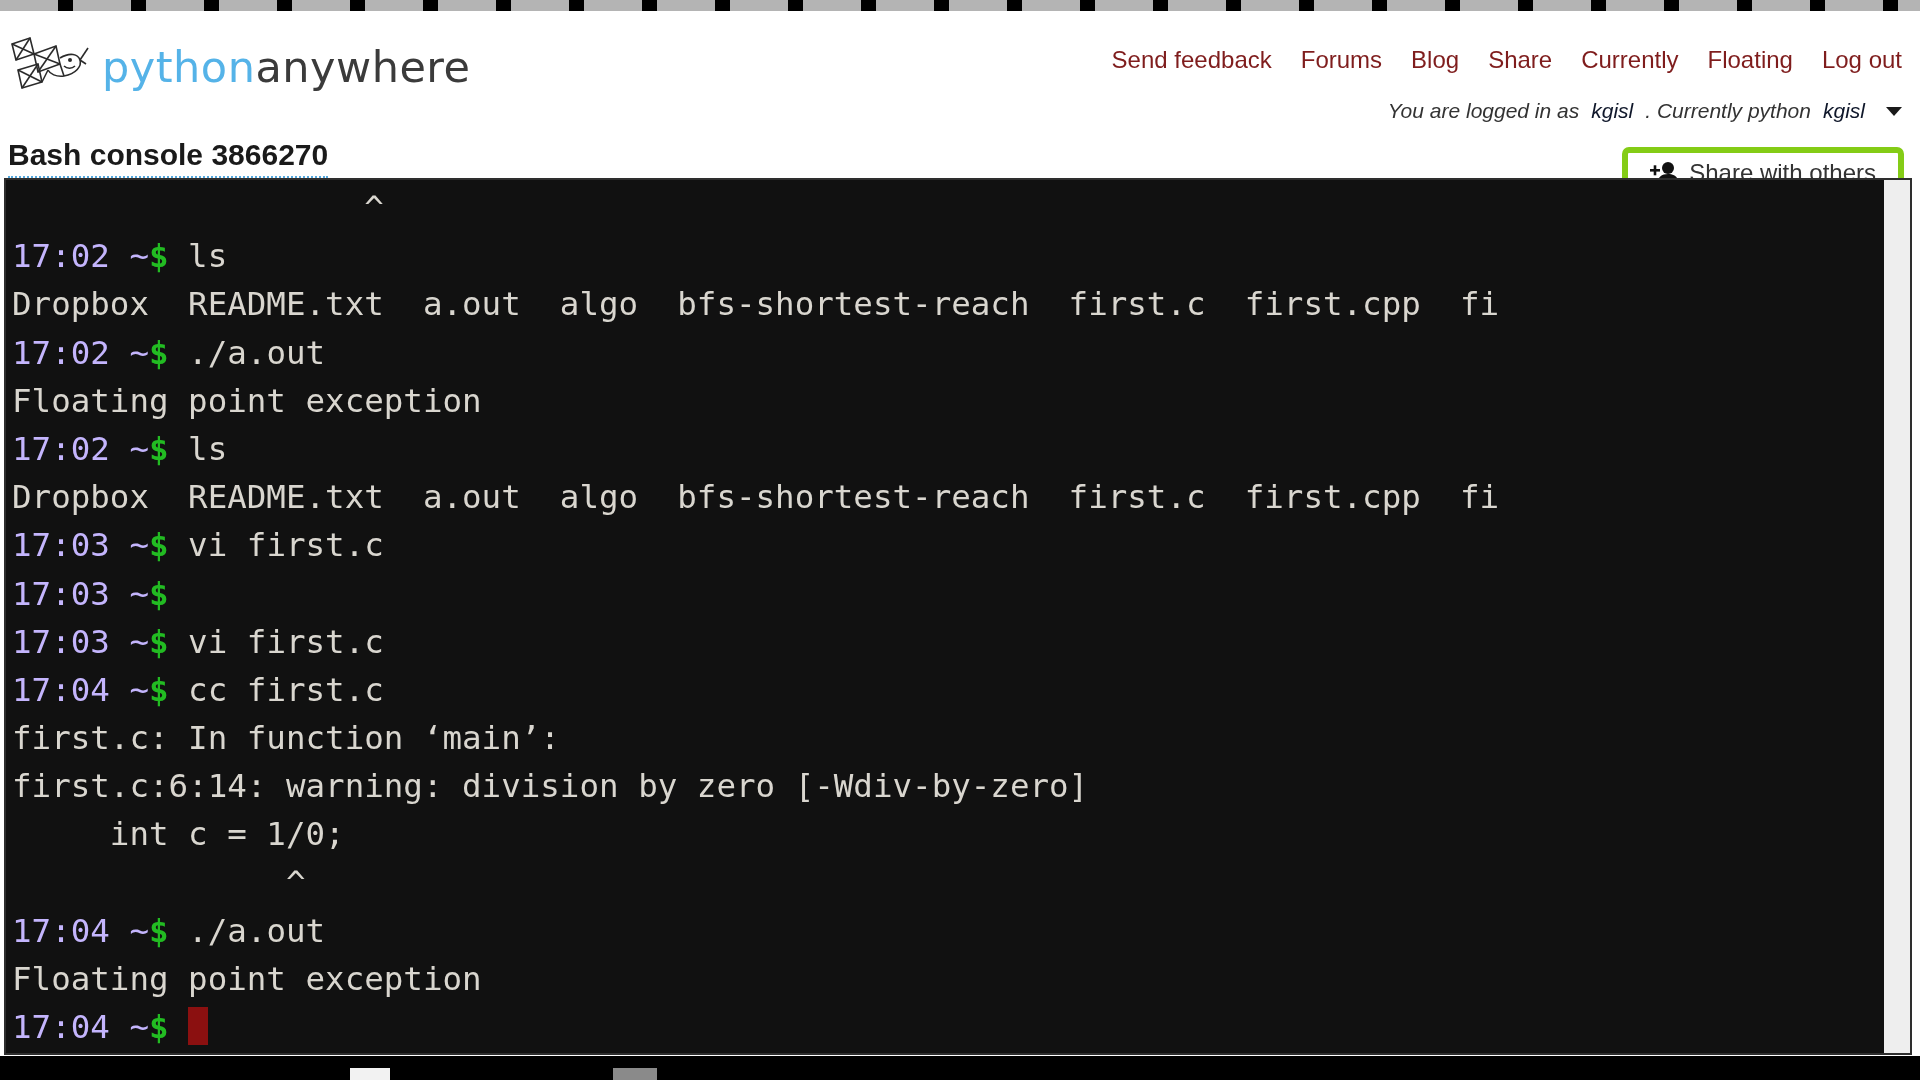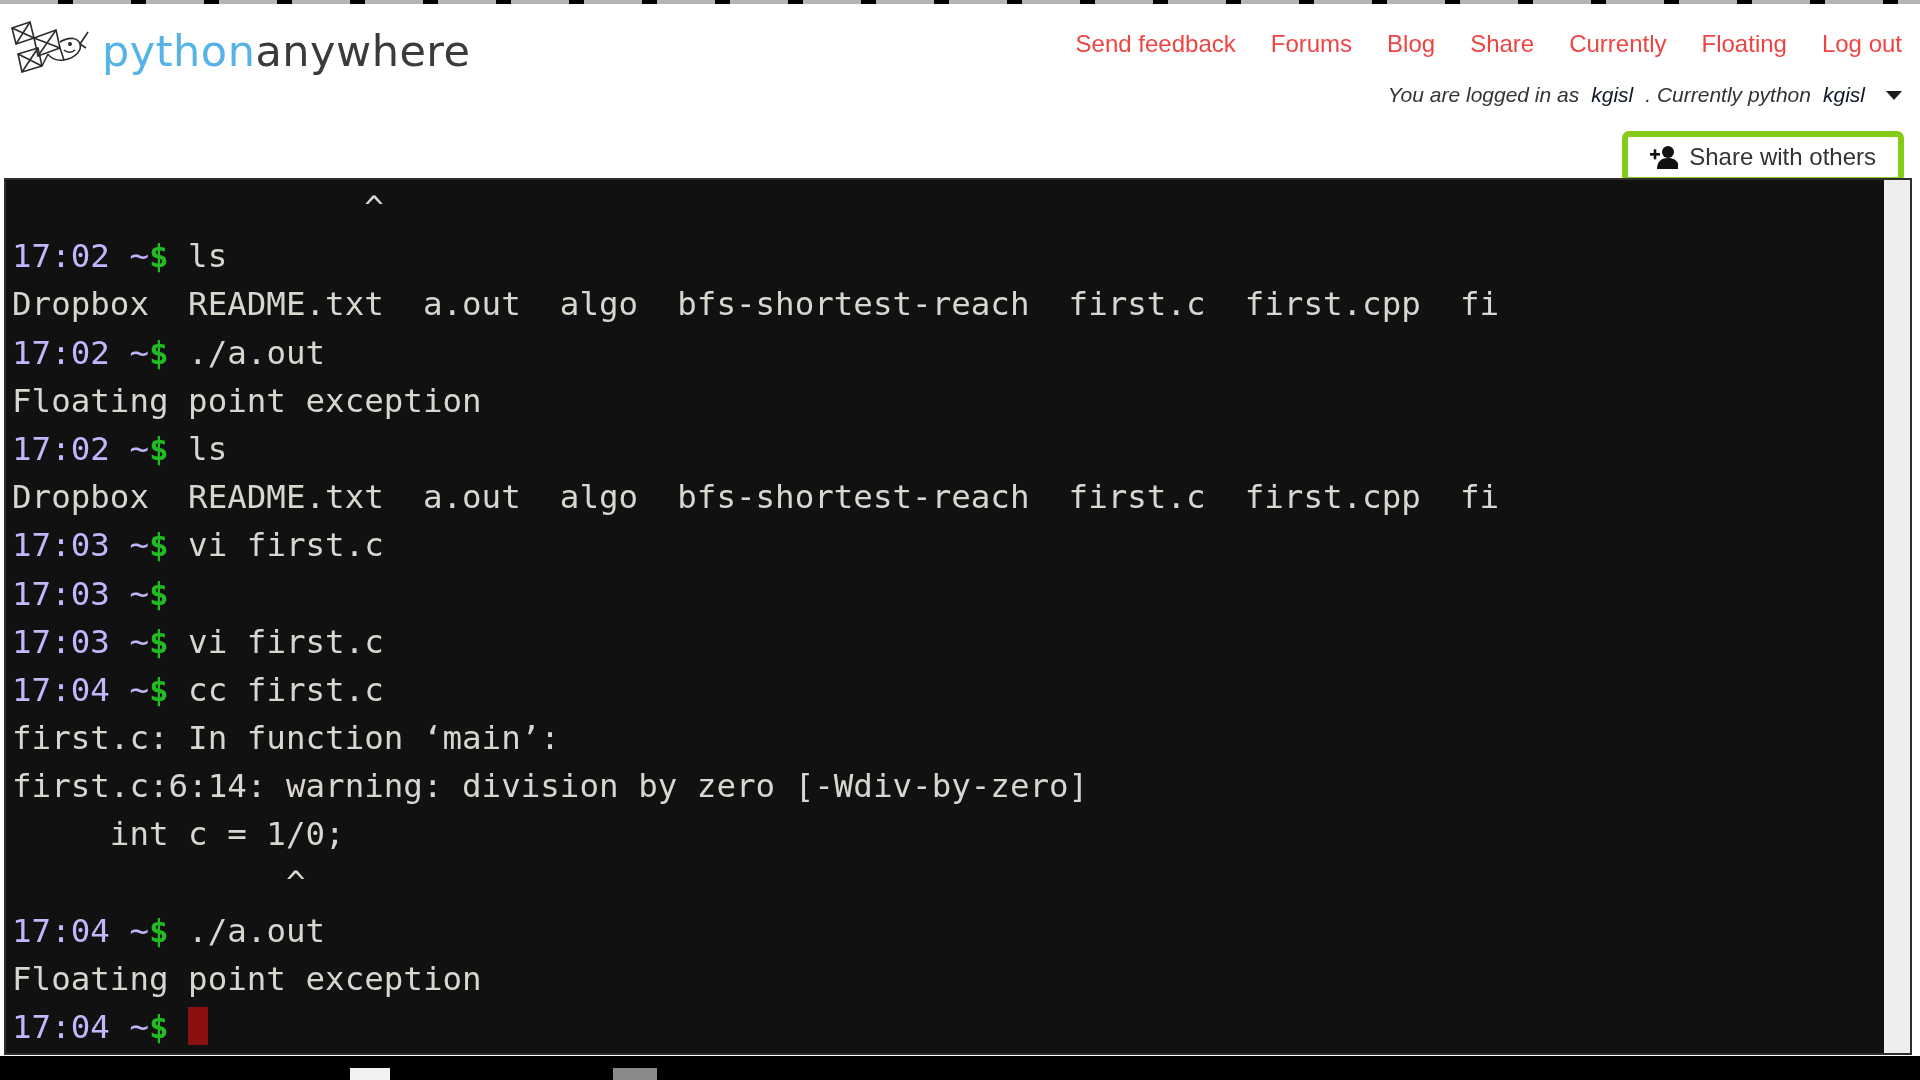--- a/index.html
+++ b/index.html
@@ -22,21 +22,21 @@
     background-image: repeating-linear-gradient(
       to right,
       #b4b4b4 0px, #b4b4b4 58px,
       #000000 58px, #000000 73px
     );
   }
 
   
   #page-header {
     position: absolute;
-    top: 4px; left: 0;
+    top: 20px; left: 0;
     width: 1920px;
     height: 164px;
     background: #ffffff;
   }
 
   
   #logo-block {
     position: absolute;
     left: 8px;
     top: 14px;
@@ -58,24 +58,23 @@
   
   #top-nav {
     position: absolute;
     right: 18px;
     top: 26px;
     display: flex;
     gap: 29px;
     font-size: 24px;
   }
   #top-nav a {
-    color: #ef4444;
+    color: #7f1d1d;
     text-decoration: none;
     white-space: nowrap;
-    margin-left: 6px;
   }
 
   
   #login-status {
     position: absolute;
     right: 18px;
     top: 79px;
     font-size: 21px;
     font-style: italic;
     color: #333333;
@@ -229,20 +228,21 @@
   </nav>
 
   <div id="login-status">
       <span>You are logged in as </span>
       <a href="#" class="user-link">kgisl</a>
       <span>. Currently python </span>
       <a href="#" class="user-link">kgisl</a>
       <span class="caret"></span>
     </div>
 
+  <h1 id="console-title">Bash console 3866270</h1>
 
   <button id="share-button">
     <svg class="share-icon" viewBox="0 0 28 26" xmlns="http://www.w3.org/2000/svg">
       <circle cx="18" cy="8" r="6" fill="#111111"></circle>
       <path d="M7 25 C7 17 12 14 18 14 C24 14 29 17 29 25 Z" fill="#111111"></path>
       <rect x="0" y="9" width="10" height="2.6" fill="#111111"></rect>
       <rect x="3.7" y="5.3" width="2.6" height="10" fill="#111111"></rect>
     </svg>
     <span>Share with others</span>
   </button>

